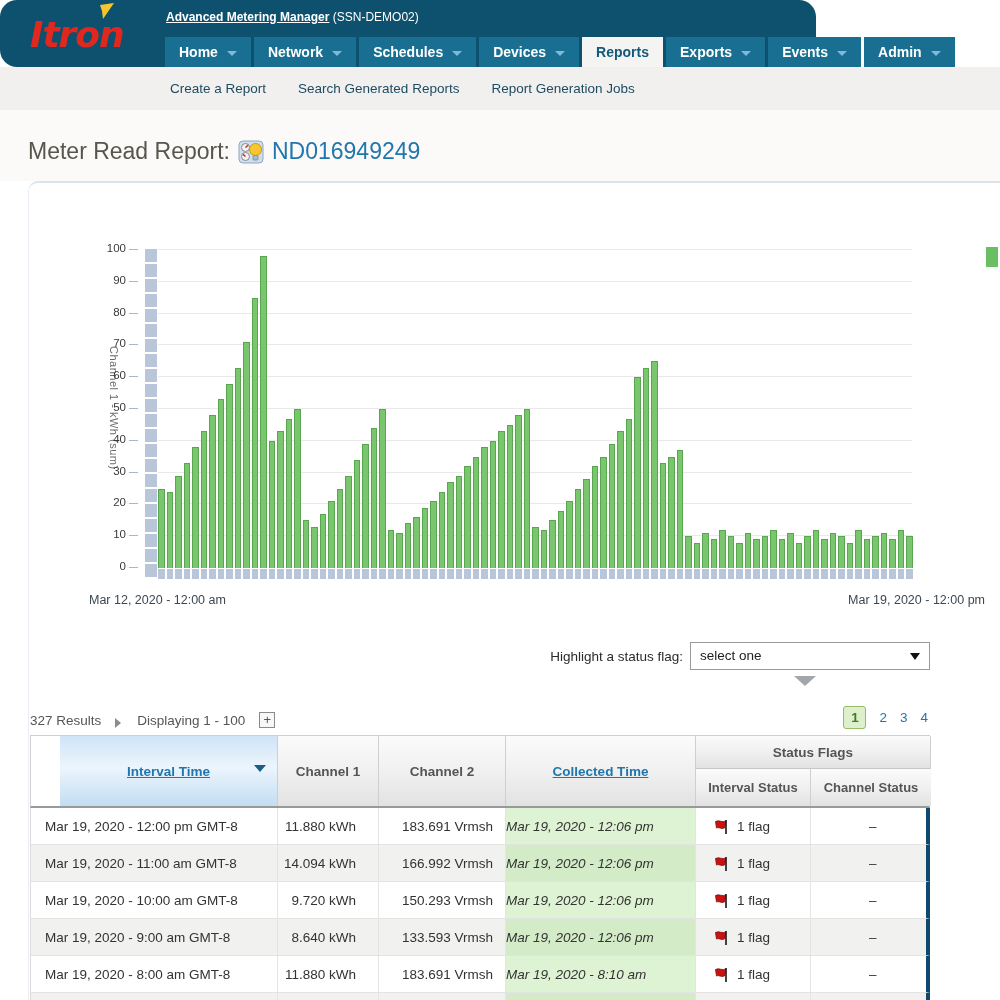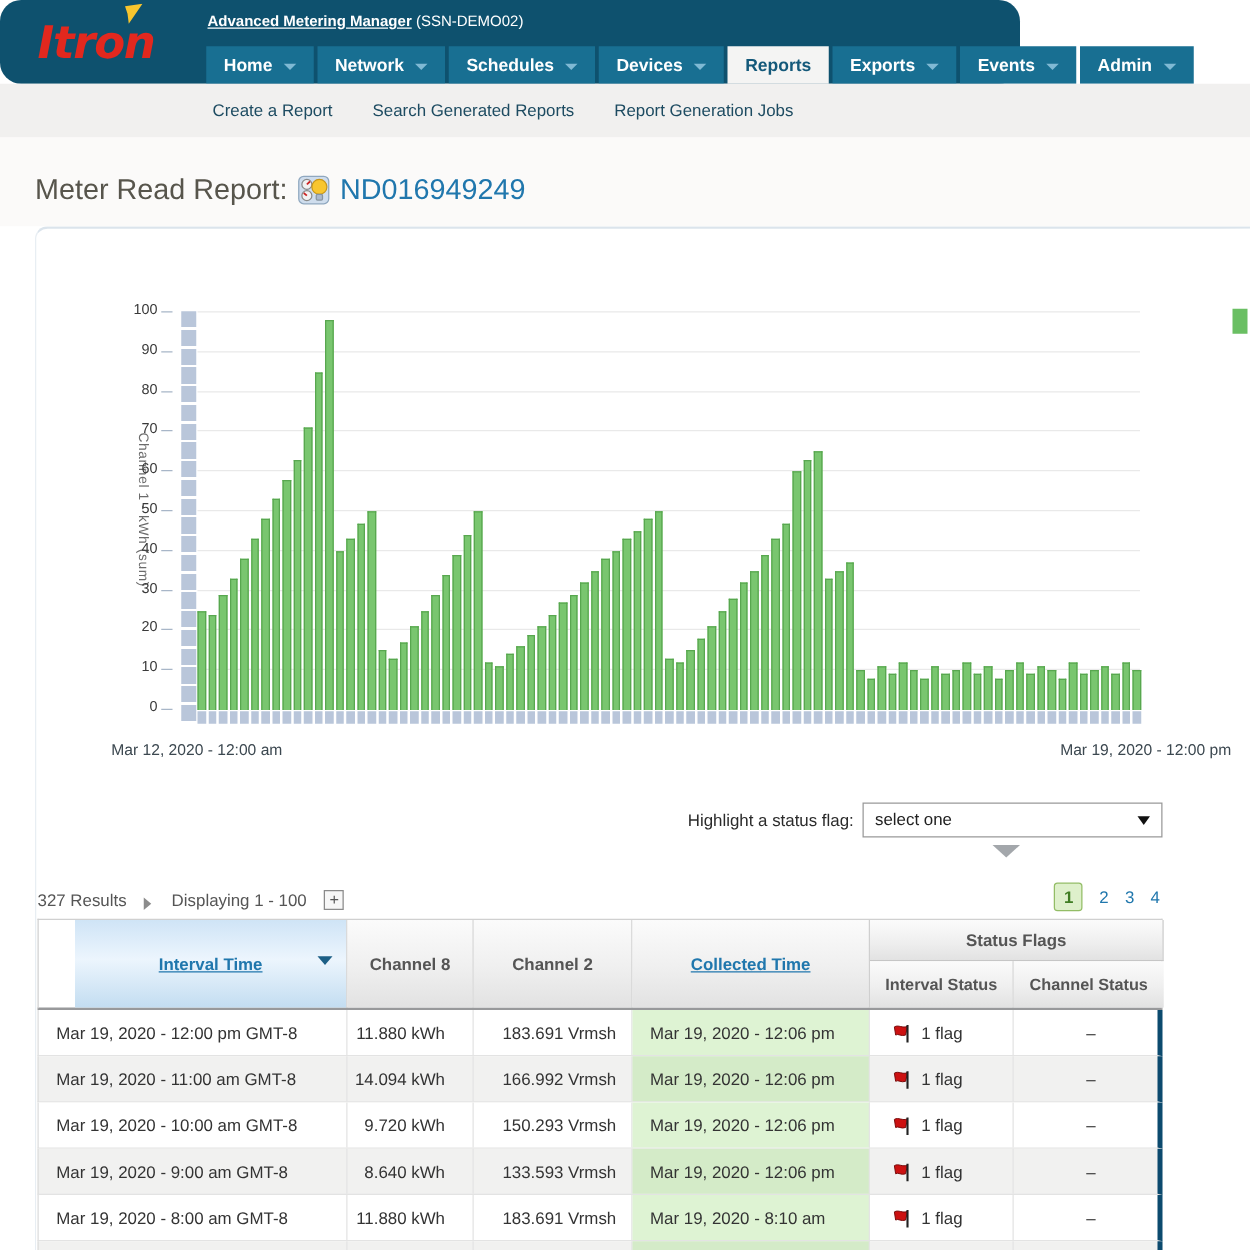--- a/index.html
+++ b/index.html
@@ -84,21 +84,21 @@
   .hc.span2{grid-row:1 / 3;}
   .hc.sub{grid-row:2;font-size:13px;}
   .tbody .row{display:grid;grid-template-columns:247px 101px 127px 190px 115px 120px;height:37px;
     border-left:1px solid #dcdcdc;border-right:4px solid #0c4a6e;border-bottom:1px solid #e3e3e3;
     box-sizing:border-box;background:#fff;font-size:13.5px;color:#333;}
   .tbody .row.alt{background:#f1f1f0;}
   .cell{display:flex;align-items:center;border-right:1px solid #e4e4e4;box-sizing:border-box;overflow:hidden;}
   .cell.c-interval{padding-left:14px;}
   .cell.c-ch1{justify-content:flex-end;padding-right:22px;}
   .cell.c-ch2{justify-content:flex-end;padding-right:12px;}
-  .cell.c-collected{padding-left:14px;background:#def3d3;}
+  .cell.c-collected{background:#def3d3;font-style:italic;}
   .row.alt .cell.c-collected{background:#d4ebc8;}
   .cell.c-istatus{padding-left:17px;gap:7px;}
   .cell.c-cstatus{padding-left:58px;border-right:none;}
 </style>
 </head>
 <body>
 
 <div class="band">
   <div class="logo">
     <div class="logo-text">Itron</div>
@@ -594,21 +594,21 @@
     <span class="page">4</span>
   </div>
 
 <div class="grid-table">
   <div class="thead">
     <div class="hc blue span2">
       <span class="htext">Interval Time</span>
       <span class="sort-arrow"></span>
     </div>
     <div class="hc span2">
-      <span>Channel 8</span>
+      <span>Channel 1</span>
     </div>
     <div class="hc span2">
       <span>Channel 2</span>
     </div>
     <div class="hc link span2">
       <span class="htext">Collected Time</span>
     </div>
     <div class="hc group">
       <span>Status Flags</span>
     </div>

